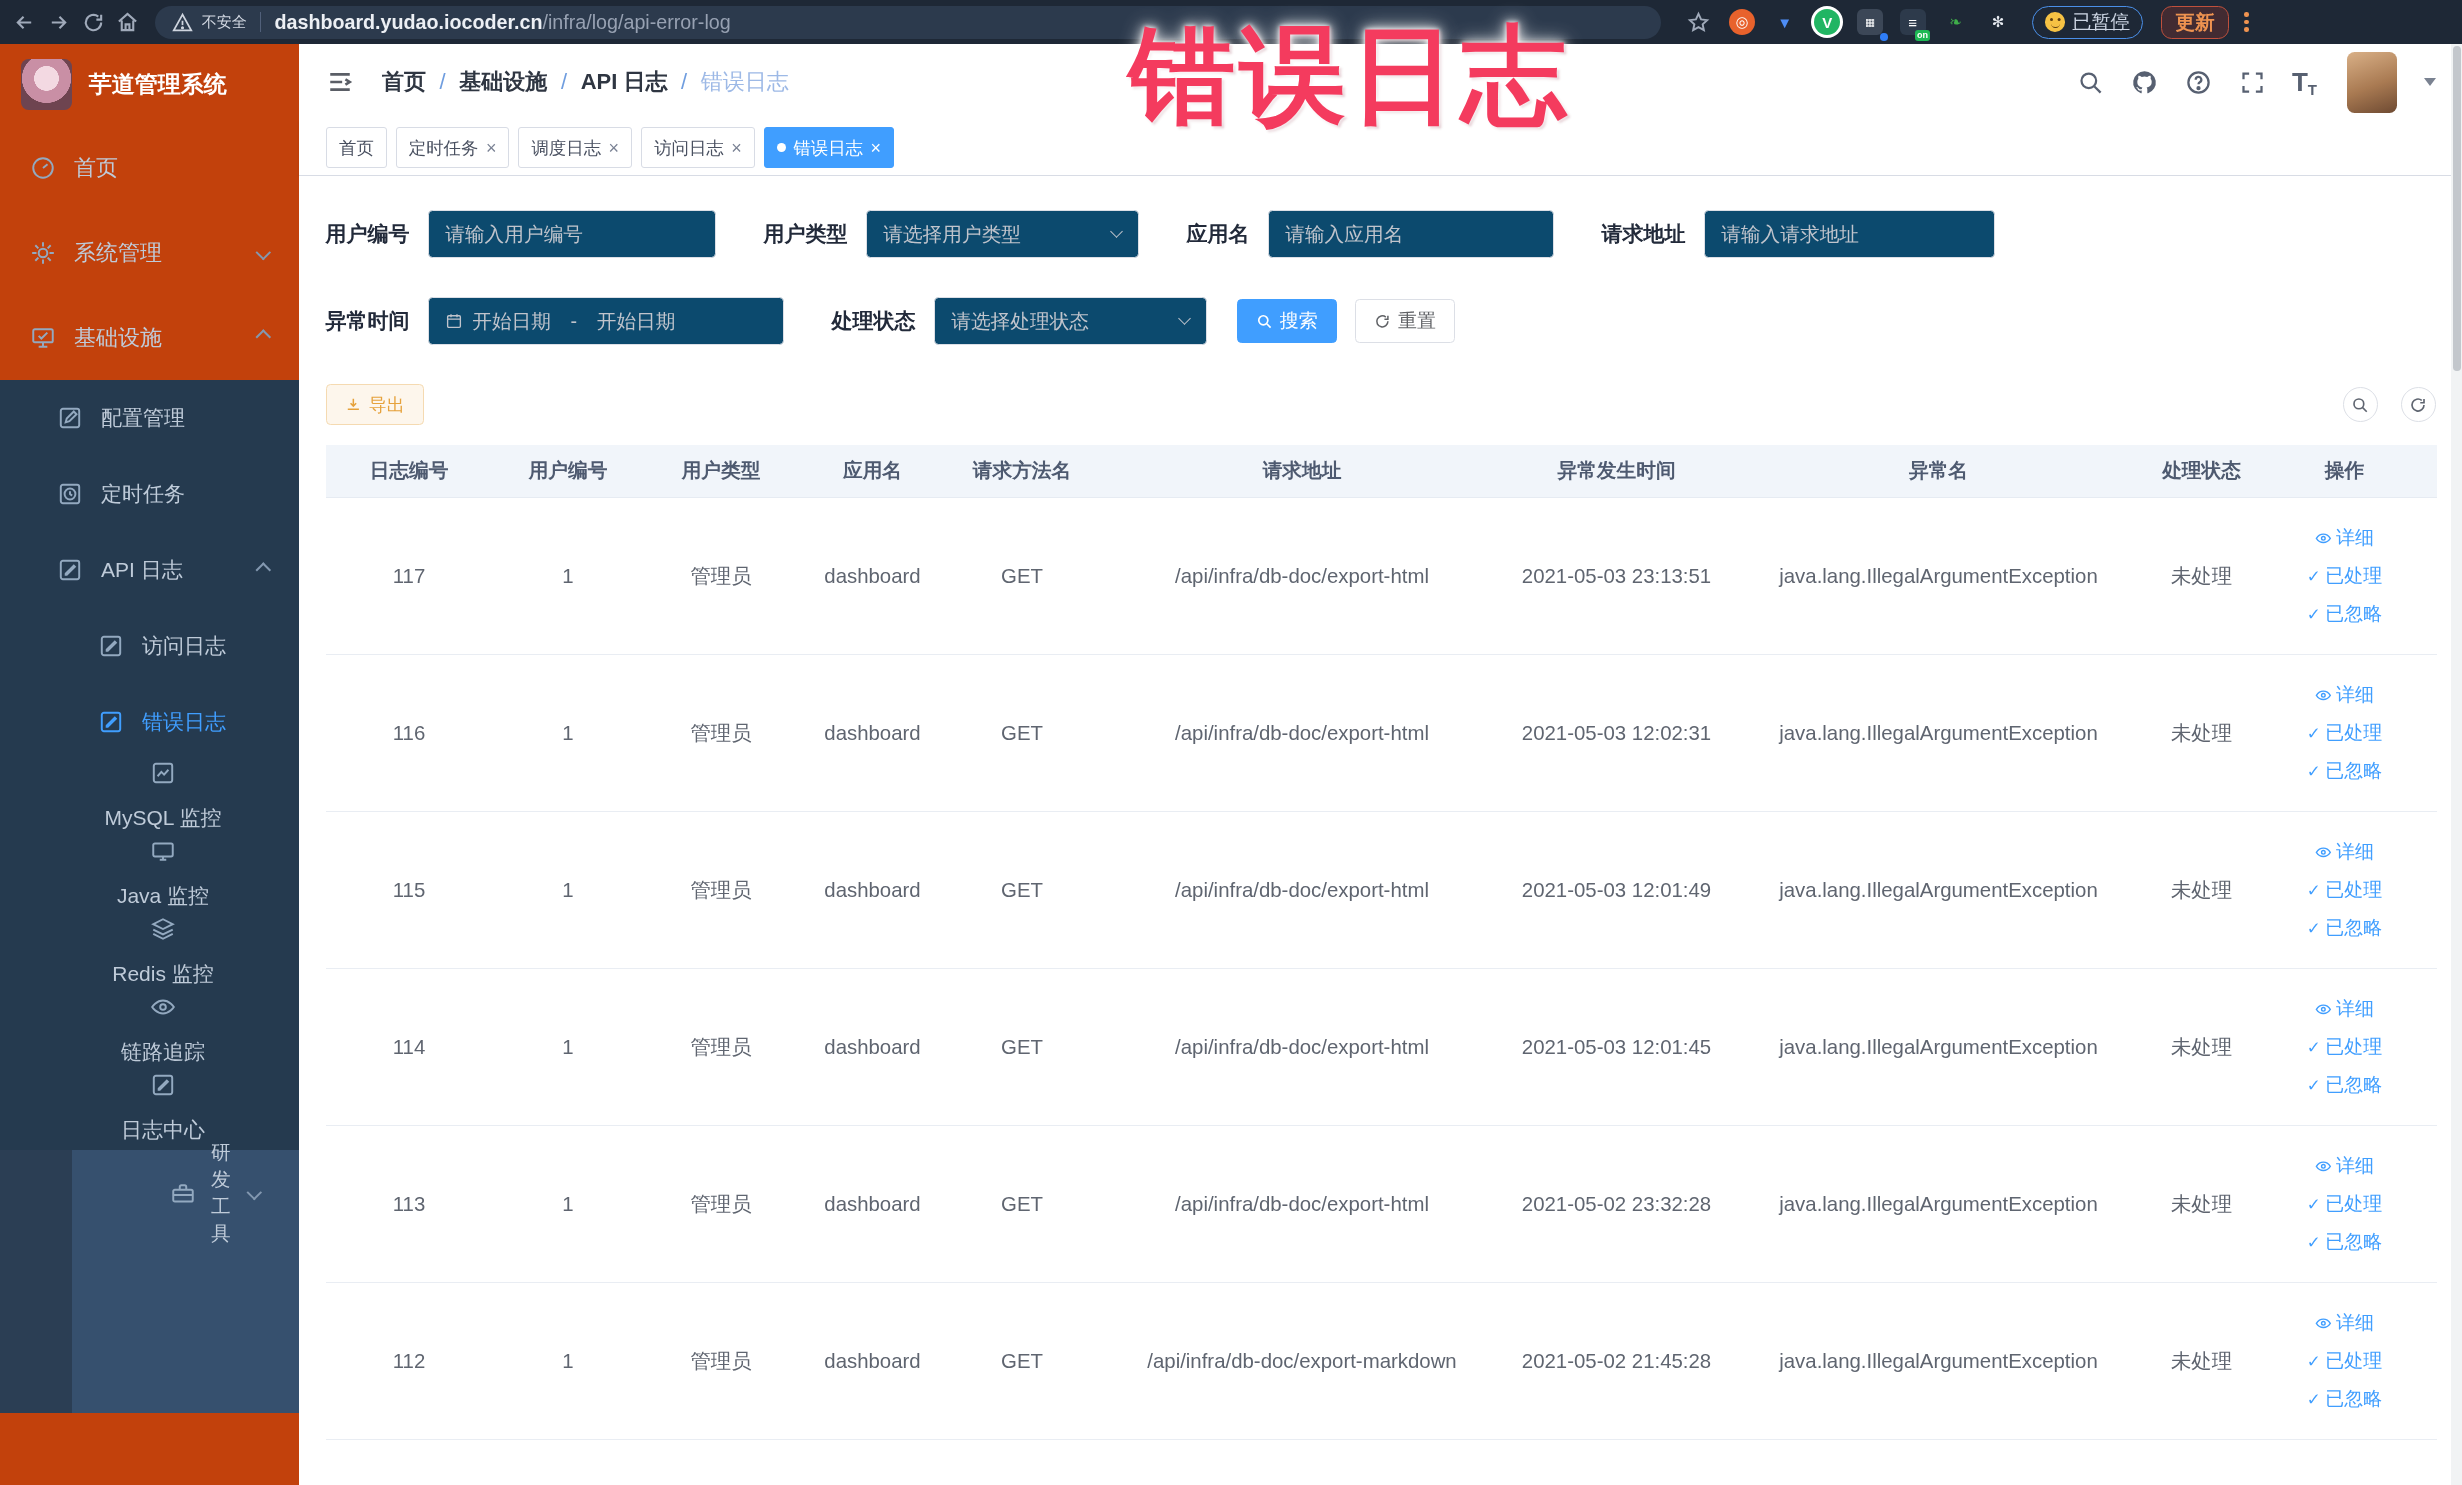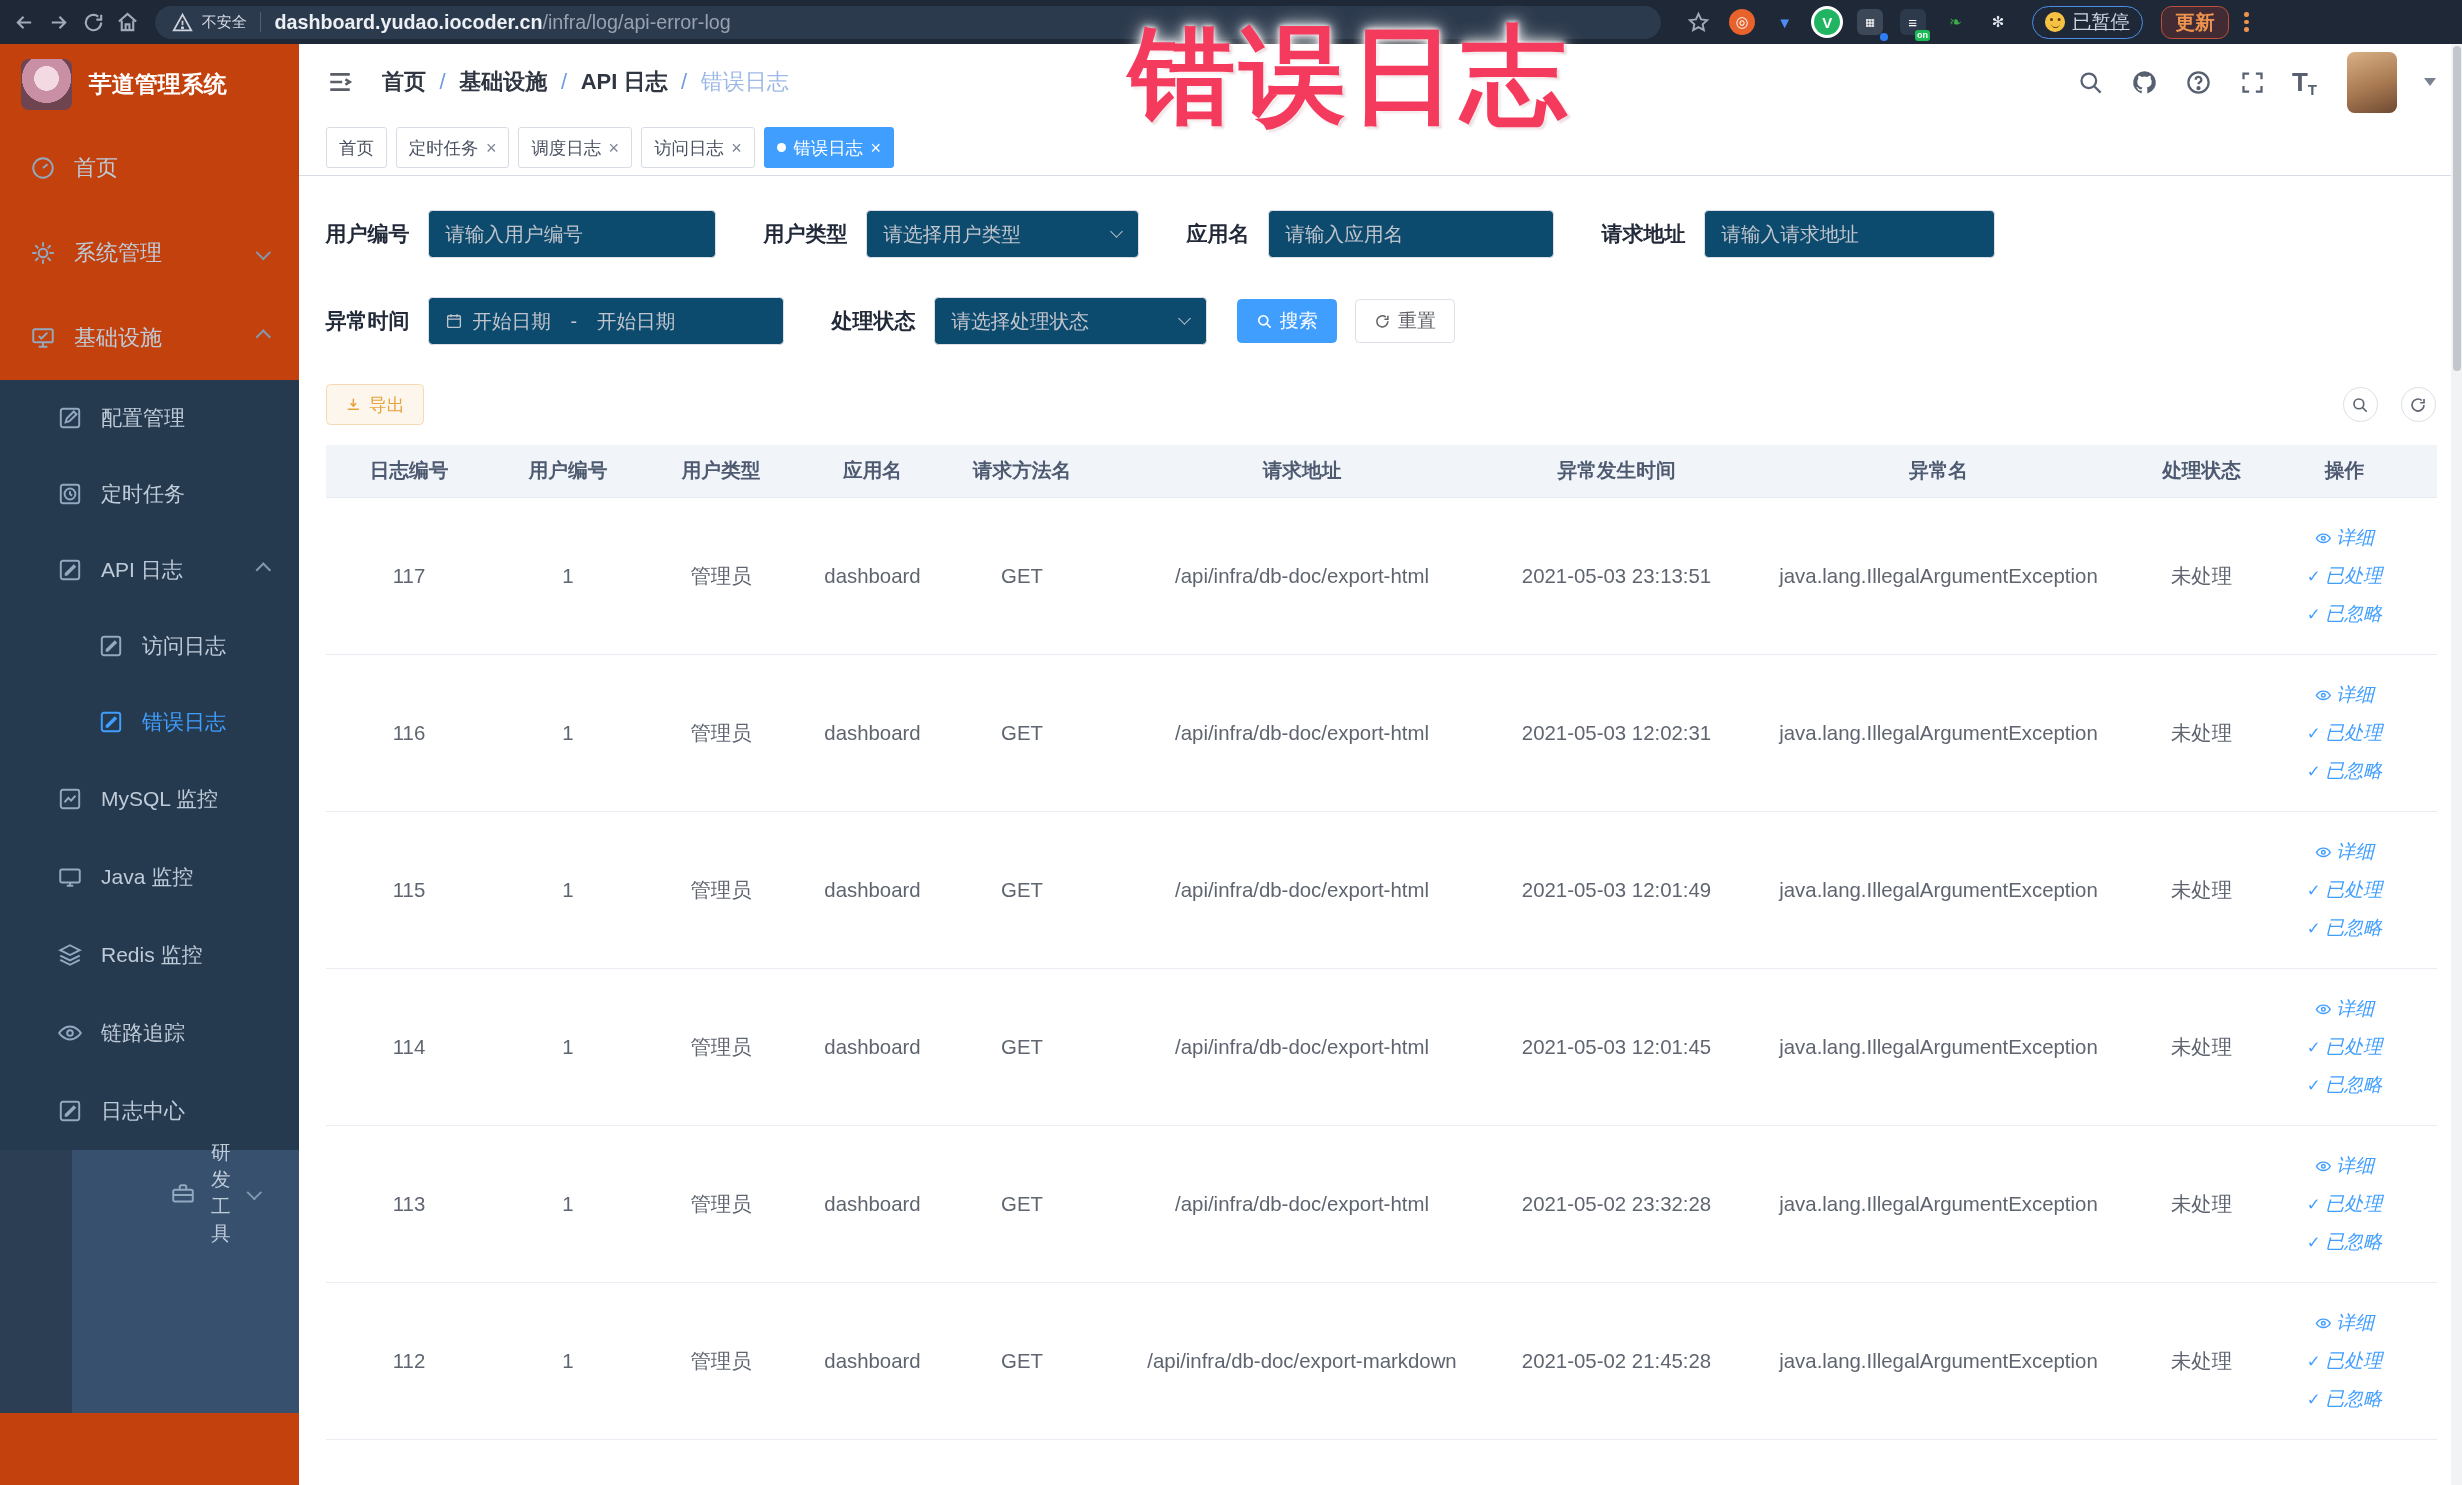--- a/index.html
+++ b/index.html
@@ -49,21 +49,21 @@
   .logo-img { width:51px; height:51px; border-radius:7.6px;
     background:radial-gradient(circle at 50% 38%, #f3d9e2 0 30%, #c98fa5 31% 60%, #6e4450 61%); }
   .logo-title { color:#fff; font-size:23px; font-weight:700; white-space:nowrap; }
   .mi { display:flex; align-items:center; gap:18px; padding:0 30px; font-size:22px; cursor:pointer; }
   .mi .micon { width:26px; height:26px; color:#93a9c0; flex:0 0 auto; }
   .mi .micon svg { width:26px; height:26px; }
   .mi.l1 { height:85px; }
   .submenu { background:#253a4f; }
   .submenu .mi { height:76px; padding-left:57px; font-size:21px; }
   .submenu .mi.l3 { padding-left:98px; }
-  .submenu .mi.tall { height:78px; }
+  .submenu .mi.tall { height:78px;flex-direction:column; }
   .mi .chev { margin-left:auto; width:10.6px; height:10.6px; border-right:2.3px solid #8398b0;
     border-bottom:2.3px solid #8398b0; flex:0 0 auto; }
   .chev.down { transform:rotate(45deg); }
   .chev.up { transform:rotate(-135deg); }
   .mi.active { color:#409eff; }
   .mi.active .micon { color:#409eff; }
   .side-bottom { height:263px; background:#36506e; position:relative; }
   .side-bottom:before { content:""; position:absolute; left:0; top:0; bottom:0; width:72px; background:#2b3e54; }
   .side-bottom .mi { height:85px; padding-left:170px; font-size:19.7px; position:relative; }
 
@@ -114,21 +114,21 @@
   .circlebtns { margin-left:auto; display:flex; gap:23px; }
   .cbtn { width:35px; height:35px; border-radius:50%; border:0.8px solid #dcdfe6; background:#fff;
     display:flex; align-items:center; justify-content:center; color:#5f6570; }
   .cbtn svg { width:18px; height:18px; }
 
   table.log { width:2110px; border-collapse:collapse; table-layout:fixed; }
   table.log th { height:53px; background:#f1f5fa; color:#4e5a70; font-size:19.7px; font-weight:700;
     border-bottom:0.8px solid #e6ebf2; text-align:center; }
   table.log td { height:157px; border-bottom:0.8px solid #e9edf3; text-align:center;
     font-size:20.4px; color:#5f6570; word-break:break-all; }
-  .ops { display:flex; flex-direction:column; align-items:center; gap:12px;font-style:italic; }
+  .ops { display:flex; flex-direction:column; align-items:center; gap:12px; }
   .op { color:#409eff; font-size:19px; display:flex; align-items:center; gap:4.5px;
     cursor:pointer; text-decoration:none; white-space:nowrap; }
   .op svg { width:16.7px; height:16.7px; }
   .op .ck { font-size:16.7px; }
 
   
   .annotation { position:absolute; left:1129px; top:4.5px; font-size:106px; font-weight:700;
     color:#f43b5e; letter-spacing:4.5px; z-index:50; white-space:nowrap;
     text-shadow:0 0 4.5px rgba(255,255,255,.95),0 0 10.6px rgba(255,255,255,.9),
       0 0 19.7px rgba(255,255,255,.85),2.3px 2.3px 2.3px rgba(120,0,30,.30); }

